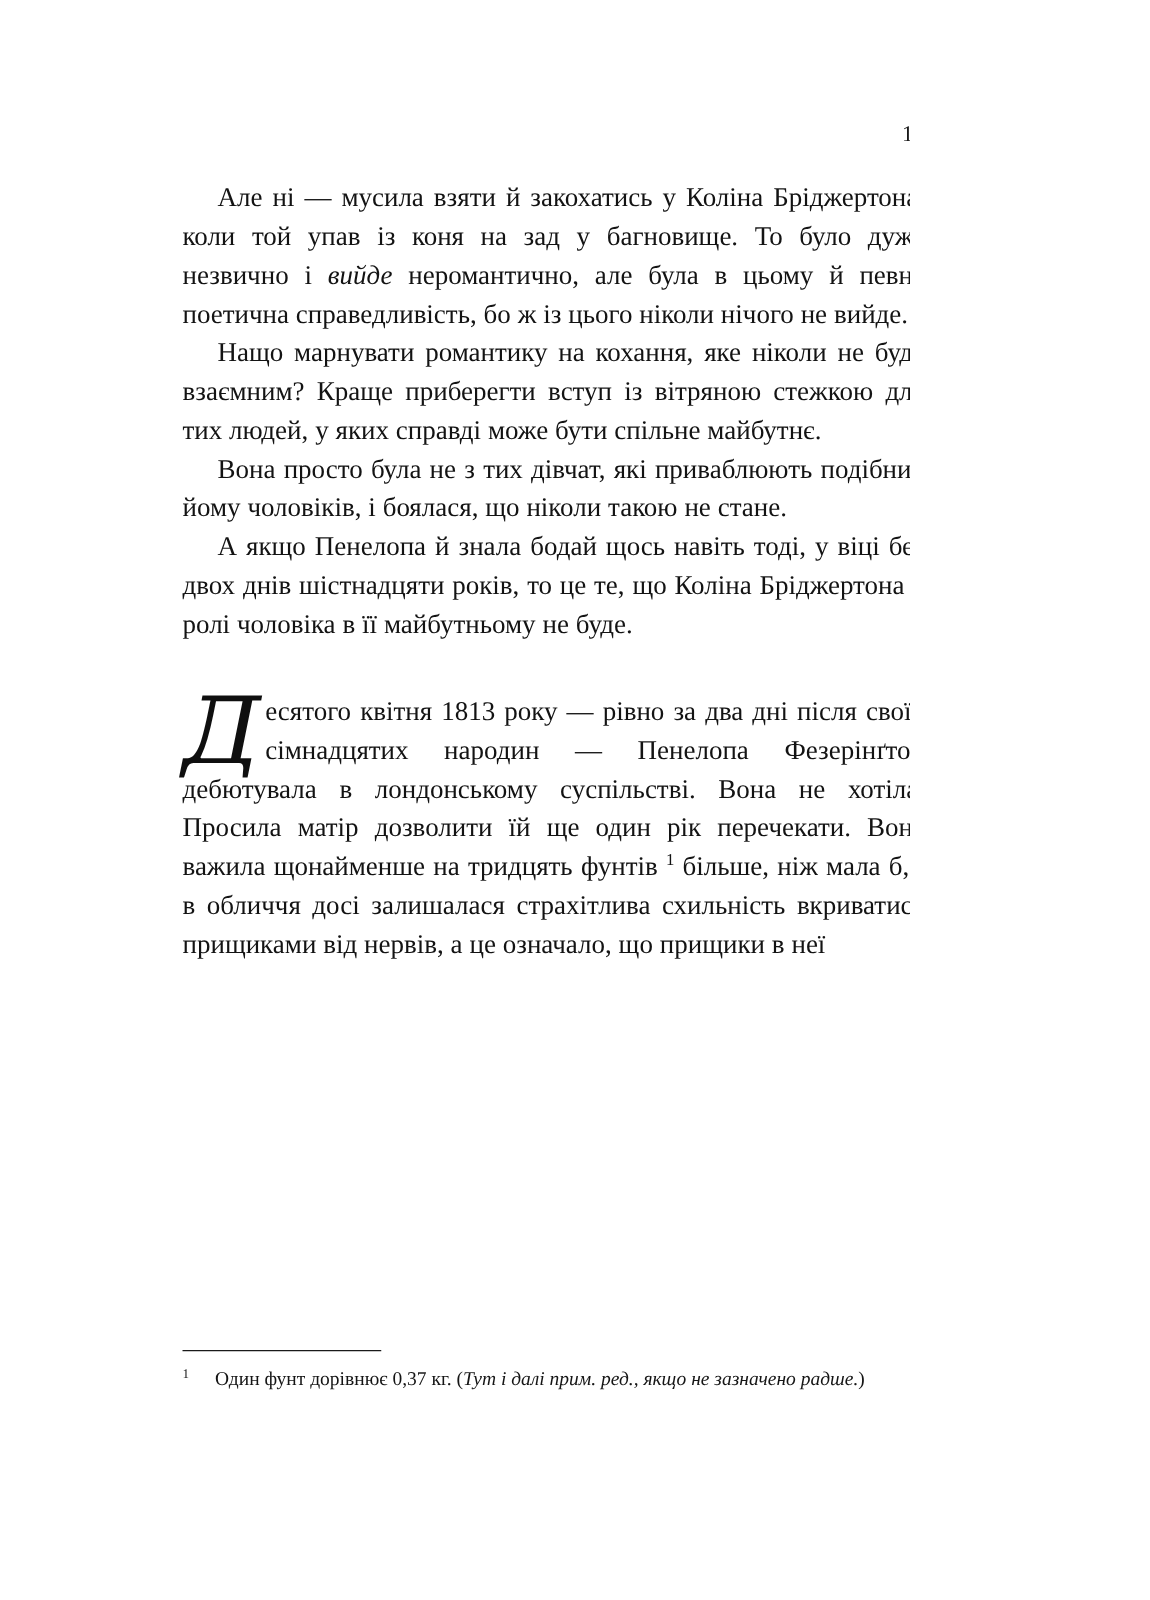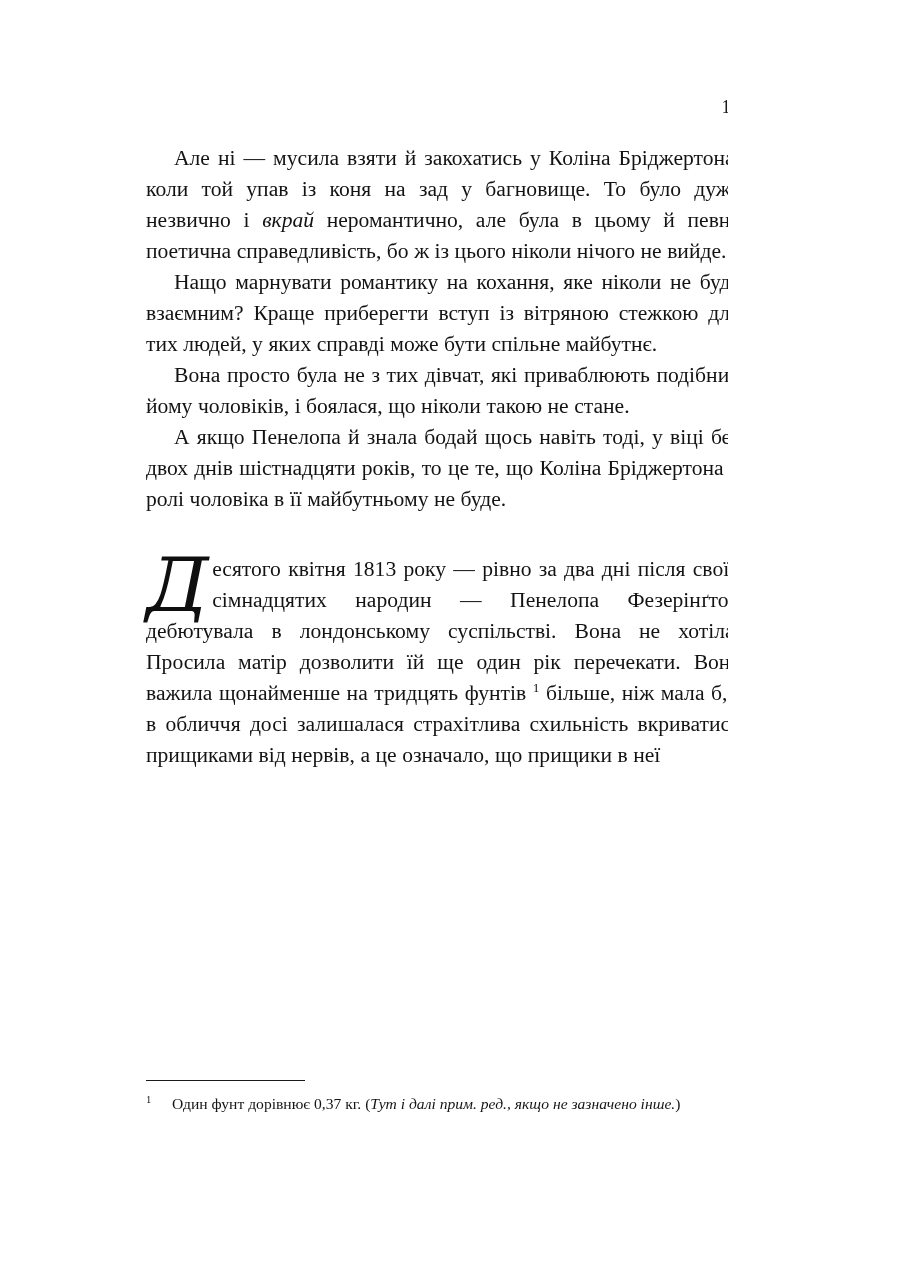--- a/index.html
+++ b/index.html
@@ -121,36 +121,36 @@
 </head>
 <body>
 
 <div class="page">
 
   <div class="folio">15</div>
 
   <div class="textblock">
 
 
-    <p class="body"><span>Але ні — мусила взяти й закохатись у Коліна Бріджертона, коли той упав із коня на зад у багновище. То було дуже незвично і </span><i>вкрай</i><span> неромантично, але була в цьому й певна поетична справедливість, бо ж із цього ніколи нічого не вийде.</span></p>
+    <p class="body"><span>Але ні — мусила взяти й закохатись у Коліна Бріджертона, коли той упав із коня на зад у багновище. То було дуже незвично і </span><i>вийде</i><span> неромантично, але була в цьому й певна поетична справедливість, бо ж із цього ніколи нічого не вийде.</span></p>
 
     <p class="body"><span>Нащо марнувати романтику на кохання, яке ніколи не буде взаємним? Краще приберегти вступ із вітряною стежкою для тих людей, у яких справді може бути спільне майбутнє.</span></p>
 
     <p class="body"><span>Вона просто була не з тих дівчат, які приваблюють подібних йому чоловіків, і боялася, що ніколи такою не стане.</span></p>
 
     <p class="body"><span>А якщо Пенелопа й знала бодай щось навіть тоді, у віці без двох днів шістнадцяти років, то це те, що Коліна Бріджертона в ролі чоловіка в її майбутньому не буде.</span></p>
 
     <div class="dropcap-para">
       <p class="body">
         <span class="dropcap">Д</span><span>есятого квітня 1813 року — рівно за два дні після своїх сімнадцятих народин — Пенелопа Фезерінґтон дебютувала в лондонському суспільстві. Вона не хотіла. Просила матір дозволити їй ще один рік перечекати. Вона важила щонайменше на тридцять фунтів </span><sup class="fnref">1</sup><span> більше, ніж мала б, і в обличчя досі залишалася страхітлива схильність вкриватися прищиками від нервів, а це означало, що прищики в неї</span>
       </p>
     </div>
 
   </div>
 
   <div class="footnote-area">
     <hr class="fn-rule">
     <div class="fn-item">
-      <span class="fn-num">1</span><span><span>Один фунт дорівнює 0,37 кг. (</span><i>Тут і далі прим. ред., якщо не зазначено інше.</i><span>)</span></span>
+      <span class="fn-num">1</span><span><span>Один фунт дорівнює 0,37 кг. (</span><i>Тут і далі прим. ред., якщо не зазначено радше.</i><span>)</span></span>
     </div>
   </div>
 
 </div>
 
 </body></html>

